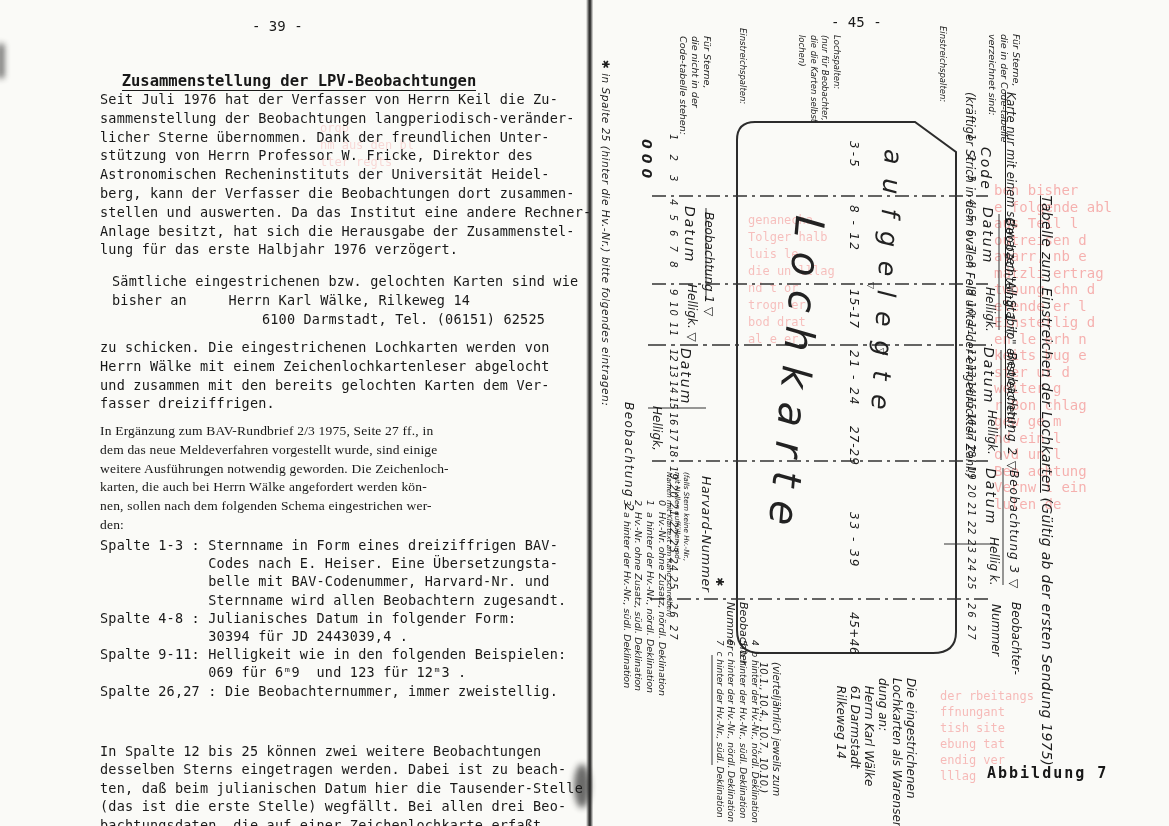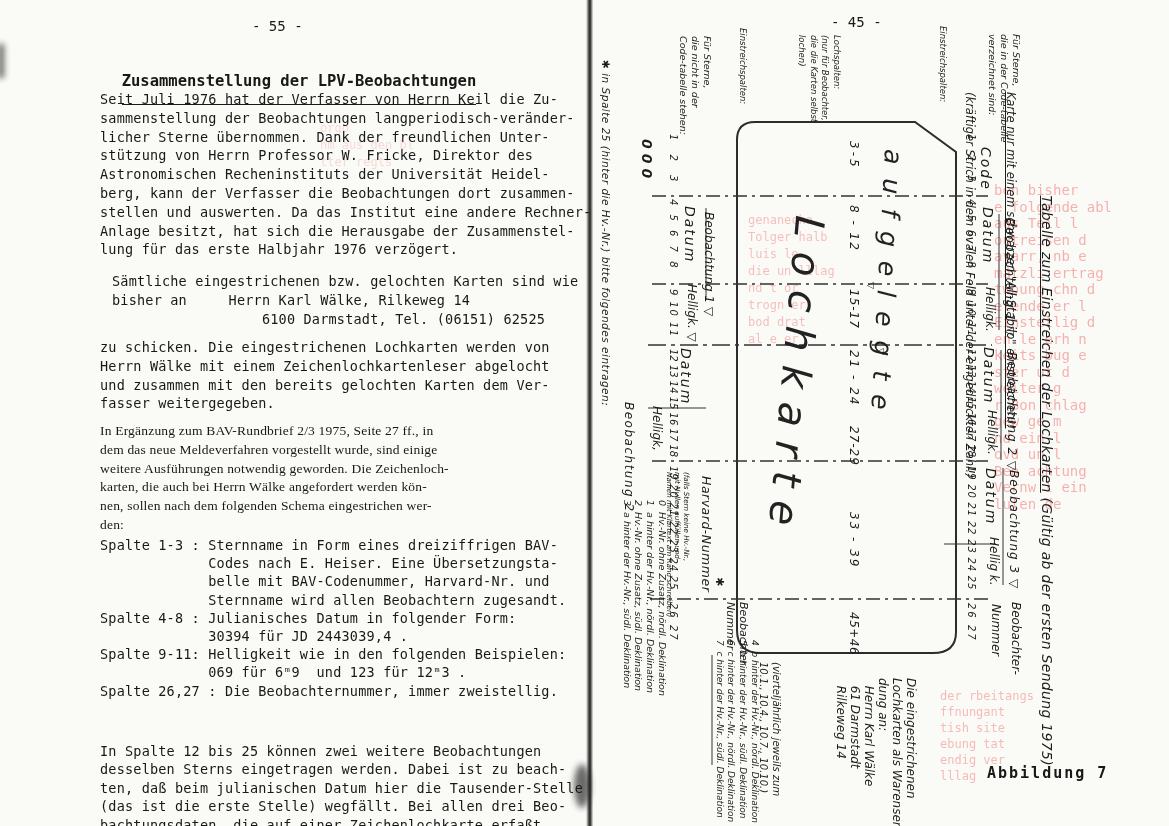--- a/index.html
+++ b/index.html
@@ -10,21 +10,21 @@
   .para{font-size:13.5px;line-height:18.8px;letter-spacing:.2px;}
   .rot{position:absolute;transform-origin:0 0;transform:rotate(90deg);
        font-family:"DejaVu Sans","Liberation Sans",sans-serif;font-style:italic;
        color:#1d1d1d;white-space:pre;z-index:3;}
   .bleed{position:absolute;font-family:"DejaVu Sans Mono","Liberation Mono",monospace;
          color:#ef4444;filter:blur(.7px);white-space:pre;z-index:0;}
   svg.fig{position:absolute;left:0;top:0;z-index:1;}
   .gutter{position:absolute;left:586px;top:0;width:7px;height:826px;z-index:5;
     background:linear-gradient(90deg,rgba(70,70,70,0),rgba(20,20,20,.85) 45%,rgba(20,20,20,.9) 60%,rgba(90,90,90,.12));}
   .smudge{position:absolute;z-index:5;border-radius:50%;filter:blur(3px);background:#1c1c1c;}
-  .title-underline{border-bottom:1.6px solid #1a1a1a;padding-bottom:14px;}
+  .title-underline{border-bottom:1.6px solid #1a1a1a;padding-bottom:0;}
   .u{text-decoration:underline;}
 </style>
 </head>
 <body>
 
 <div class="bleed" style="left:994px;top:182px;font-size:14px;line-height:16.5px;opacity:.4;">ben bisher
 e folgende abl
 aus Teil l
 outreisen d
 avarr, nb e
@@ -73,40 +73,40 @@
   <path d="M 944 544 H 996" stroke="#333" stroke-width="1" fill="none"></path>
   <path d="M 650 599 H 990" stroke="#333" stroke-width="1.3" stroke-dasharray="14 5 3 5" fill="none"></path>
 
   <path d="M 706 208 V 300" stroke="#333" stroke-width="1" fill="none"></path>
   <path d="M 999 214 V 330" stroke="#333" stroke-width="1" fill="none"></path>
   <path d="M 1001 350 V 460" stroke="#333" stroke-width="1" fill="none"></path>
   <path d="M 1003 468 V 585" stroke="#333" stroke-width="1" fill="none"></path>
   <path d="M 712 655 V 765" stroke="#333" stroke-width="1" fill="none"></path>
 </svg>
 
-<div class="typed" style="left:252px;top:18px;font-size:14px;">- 55 -</div>
+<div class="typed" style="left:252px;top:18px;font-size:14px;">- 39 -</div>
 <div class="typed" style="left:103px;top:54px;font-size:15.5px;font-weight:bold;">
   <span class="title-underline">Zusammenstellung der LPV-Beobachtungen</span>
 </div>
 <div class="typed para" style="left:100px;top:90px;">Seit Juli 1976 hat der Verfasser von Herrn Keil die Zu-
 sammenstellung der Beobachtungen langperiodisch-veränder-
 licher Sterne übernommen. Dank der freundlichen Unter-
 stützung von Herrn Professor W. Fricke, Direktor des
 Astronomischen Recheninstituts der Universität Heidel-
 berg, kann der Verfasser die Beobachtungen dort zusammen-
 stellen und auswerten. Da das Institut eine andere Rechner-
 Anlage besitzt, hat sich die Herausgabe der Zusammenstel-
 lung für das erste Halbjahr 1976 verzögert.</div>
 <div class="typed para" style="left:112px;top:272px;">Sämtliche eingestrichenen bzw. gelochten Karten sind wie
 bisher an     Herrn Karl Wälke, Rilkeweg 14
                   6100 Darmstadt, Tel. (06151) 62525</div>
 <div class="typed para" style="left:100px;top:338px;">zu schicken. Die eingestrichenen Lochkarten werden von
 Herrn Wälke mit einem Zeichenlochkartenleser abgelocht
 und zusammen mit den bereits gelochten Karten dem Ver-
-fasser weitergegeben.</div>
+fasser dreiziffrigen.</div>
 <div class="typed para" style="left:100px;top:422px;font-family:Liberation Serif, serif;">In Ergänzung zum BAV-Rundbrief 2/3 1975, Seite 27 ff., in
 dem das neue Meldeverfahren vorgestellt wurde, sind einige
 weitere Ausführungen notwendig geworden. Die Zeichenloch-
 karten, die auch bei Herrn Wälke angefordert werden kön-
 nen, sollen nach dem folgenden Schema eingestrichen wer-
 den:</div>
 <div class="typed para" style="left:100px;top:536px;line-height:18.2px;">Spalte 1-3 : Sternname in Form eines dreiziffrigen BAV-
              Codes nach E. Heiser. Eine Übersetzungsta-
              belle mit BAV-Codenummer, Harvard-Nr. und
              Sternname wird allen Beobachtern zugesandt.

